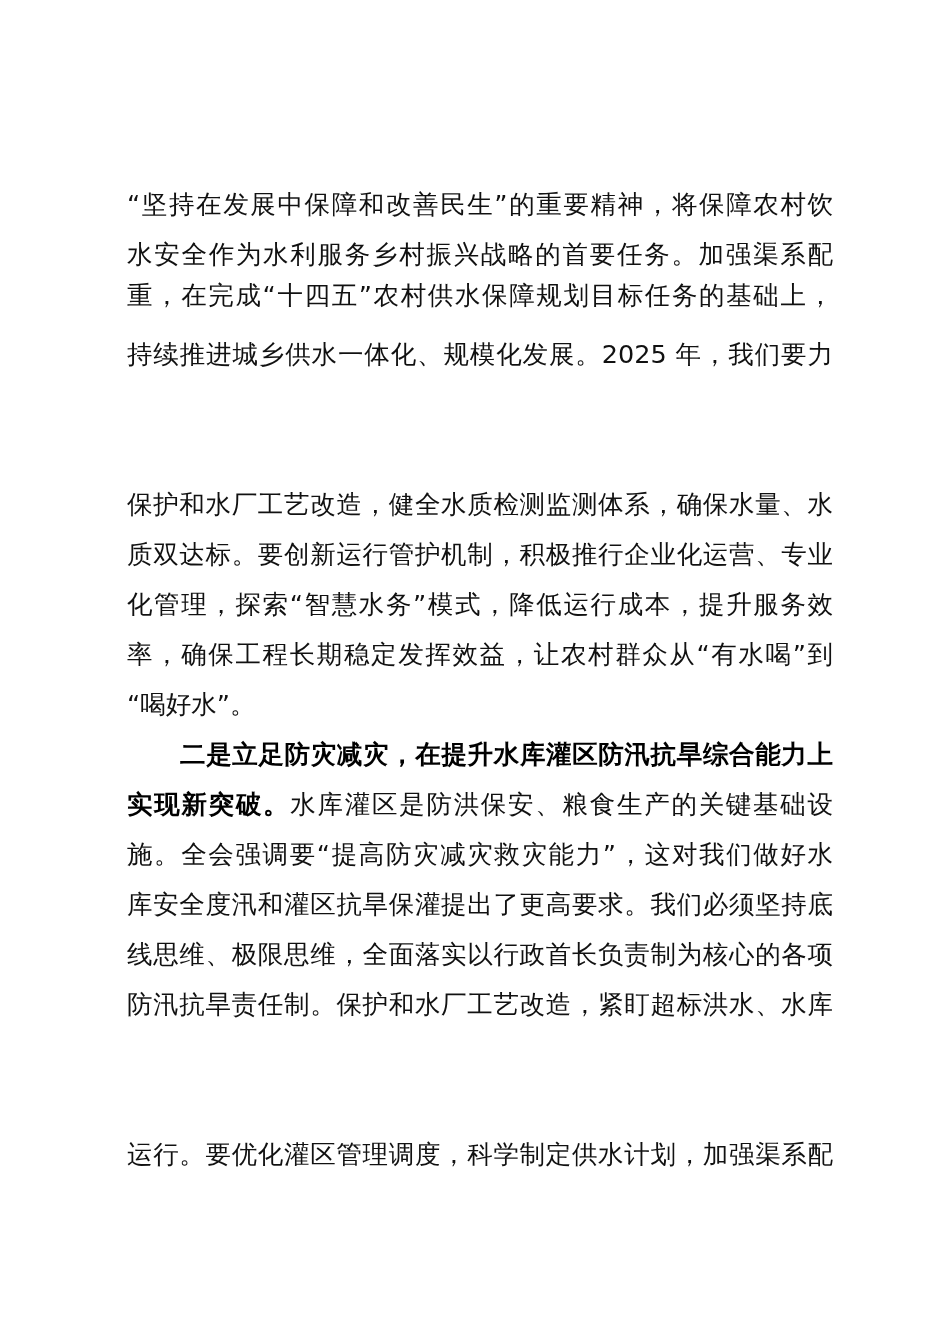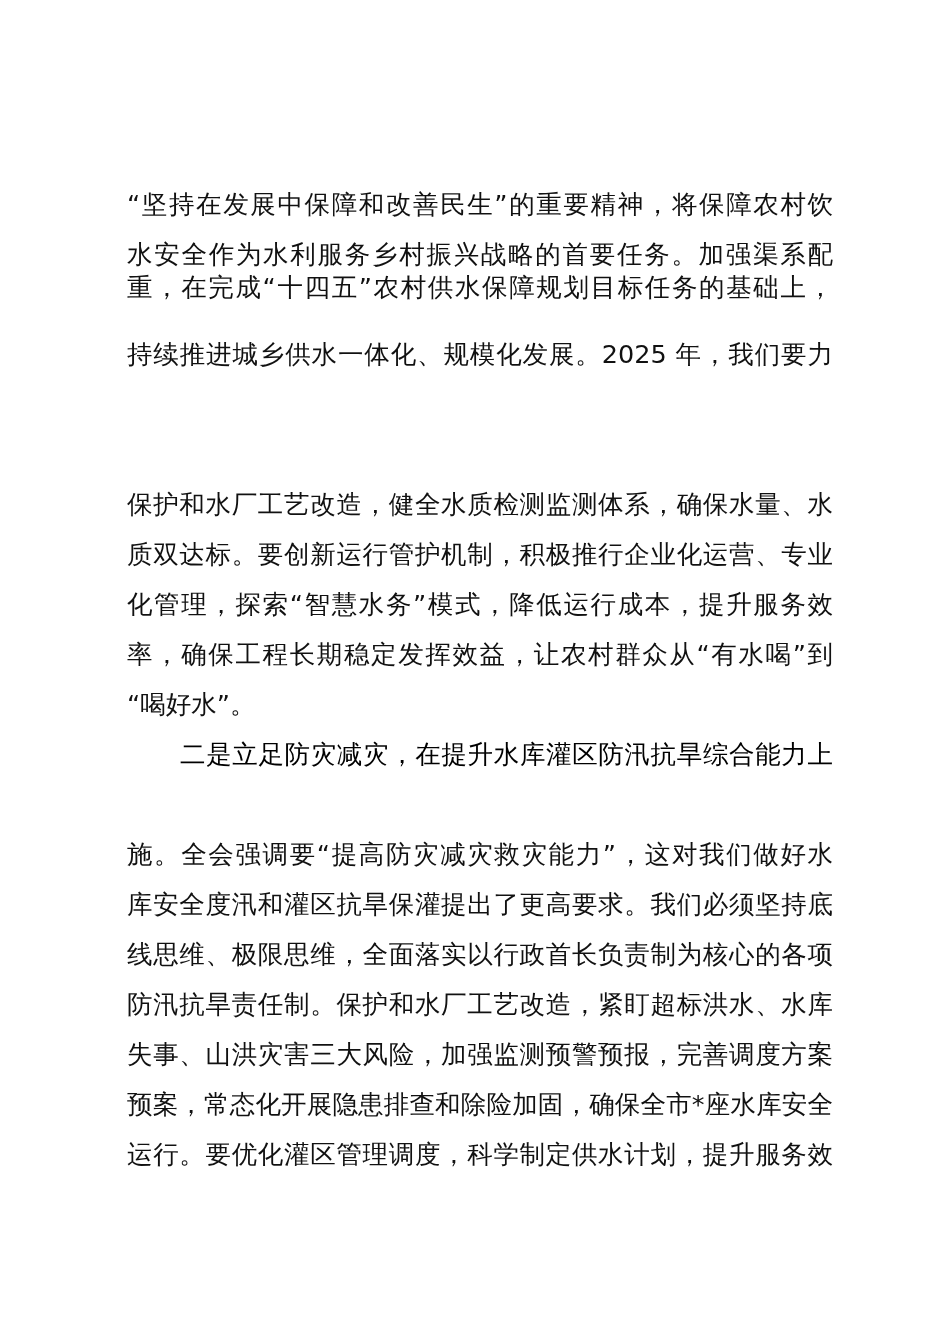--- a/index.html
+++ b/index.html
@@ -13,40 +13,41 @@
     font-family: "DejaVu Sans", sans-serif;
     font-size: 25.5px;
     line-height: 34px;
     color: #111111;
     white-space: nowrap;
     text-align: justify;
     text-align-last: justify;
     letter-spacing: 0;
   }
   .line.last { text-align-last: left; }
-  .bold { font-weight: normal; color: #000000; }
+  .bold { font-weight: bold; color: #000000; }
   .indent { left: 180px; width: 653px; }
 </style>
 </head>
 <body>
 
 <div class="page">
 
   <div class="line" style="top:187px">“坚持在发展中保障和改善民生”的重要精神，将保障农村饮</div>
   <div class="line" style="top:237px">水安全作为水利服务乡村振兴战略的首要任务。加强渠系配</div>
-  <div class="line" style="top:270px">重，在完成“十四五”农村供水保障规划目标任务的基础上，</div>
+  <div class="line" style="top:278px">重，在完成“十四五”农村供水保障规划目标任务的基础上，</div>
   <div class="line" style="top:337px">持续推进城乡供水一体化、规模化发展。2025 年，我们要力</div>
   <div class="line" style="top:487px">保护和水厂工艺改造，健全水质检测监测体系，确保水量、水</div>
   <div class="line" style="top:537px">质双达标。要创新运行管护机制，积极推行企业化运营、专业</div>
   <div class="line" style="top:587px">化管理，探索“智慧水务”模式，降低运行成本，提升服务效</div>
   <div class="line last" style="top:687px">“喝好水”。</div>
   <div class="line" style="top:637px">率，确保工程长期稳定发挥效益，让农村群众从“有水喝”到</div>
 
   <div class="line bold indent" style="top:737px">二是立足防灾减灾，在提升水库灌区防汛抗旱综合能力上</div>
+  <div class="line" style="top:787px">
+    <span class="bold">实现新突破。</span><span>水库灌区是防洪保安、粮食生产的关键基础设</span>
+  </div>
   <div class="line" style="top:837px">施。全会强调要“提高防灾减灾救灾能力”，这对我们做好水</div>
   <div class="line" style="top:887px">库安全度汛和灌区抗旱保灌提出了更高要求。我们必须坚持底</div>
   <div class="line" style="top:937px">线思维、极限思维，全面落实以行政首长负责制为核心的各项</div>
   <div class="line" style="top:987px">防汛抗旱责任制。保护和水厂工艺改造，紧盯超标洪水、水库</div>
-  <div class="line" style="top:1037px">失事、山洪灾害三大风险，加强监测预警预报，完善调度方案</div>
-  <div class="line" style="top:1087px">预案，常态化开展隐患排查和除险加固，确保全市*座水库安全</div>
-  <div class="line" style="top:1137px">运行。要优化灌区管理调度，科学制定供水计划，提升服务效</div>
+  <div class="line" style="top:1137px">运行。要优化灌区管理调度，科学制定供水计划，加强渠系配</div>
 
 </div>
 
 </body></html>

